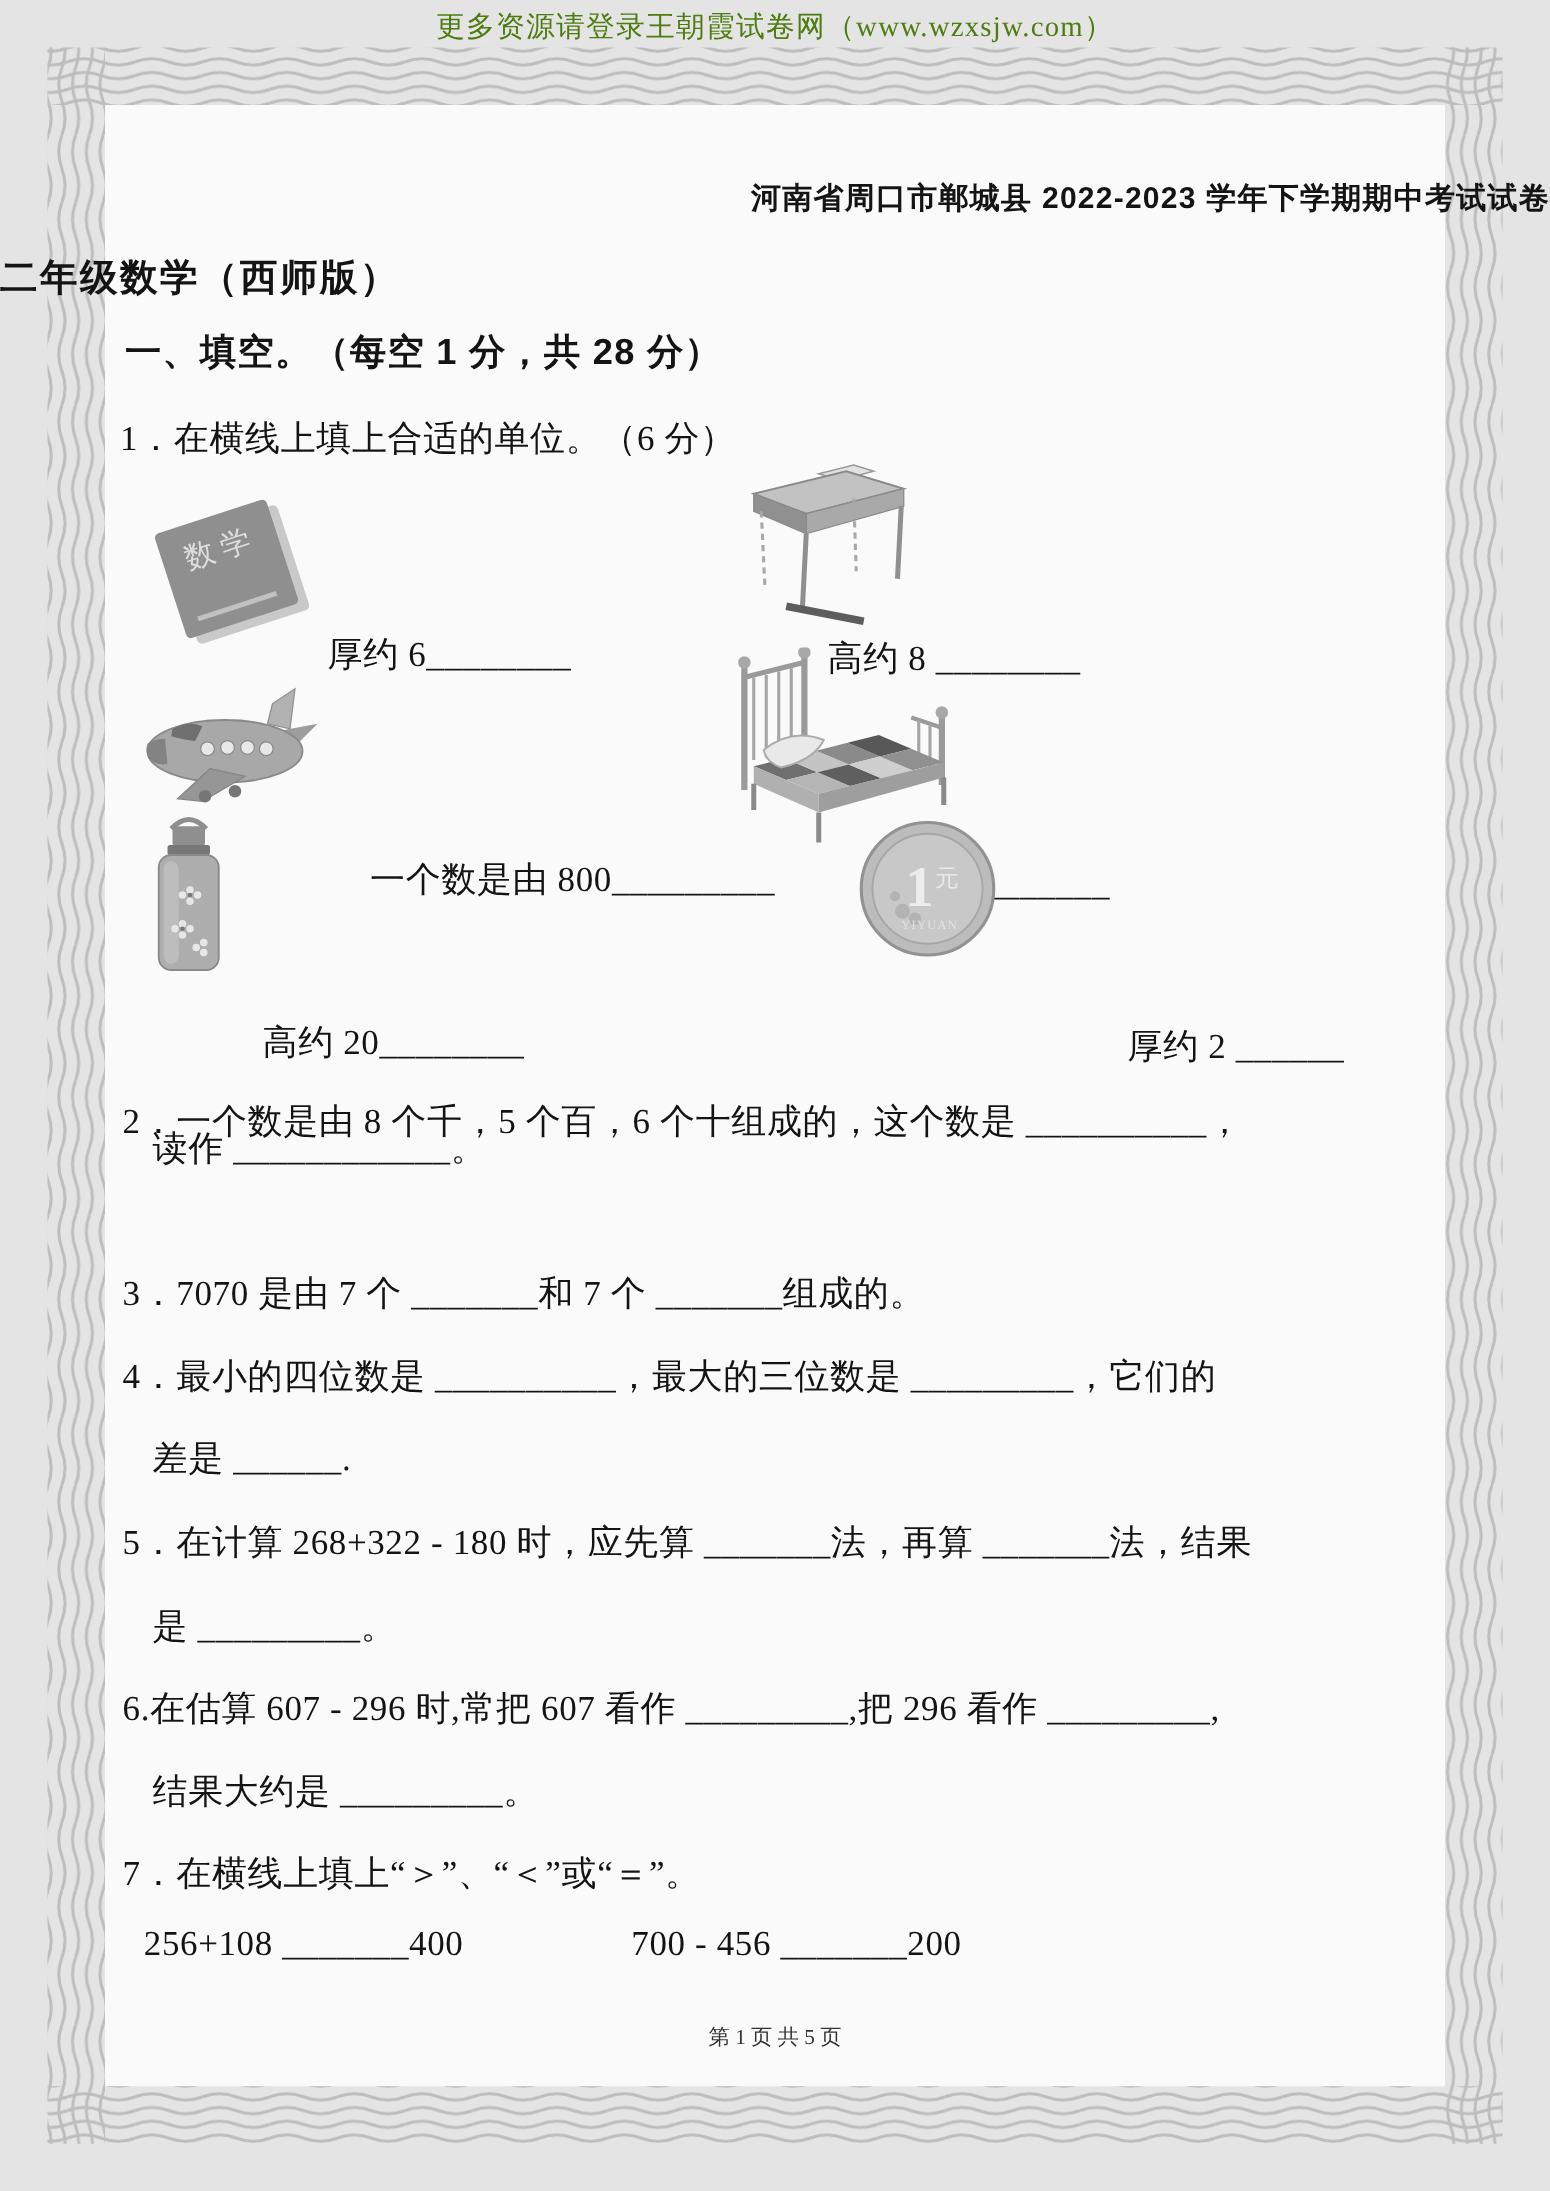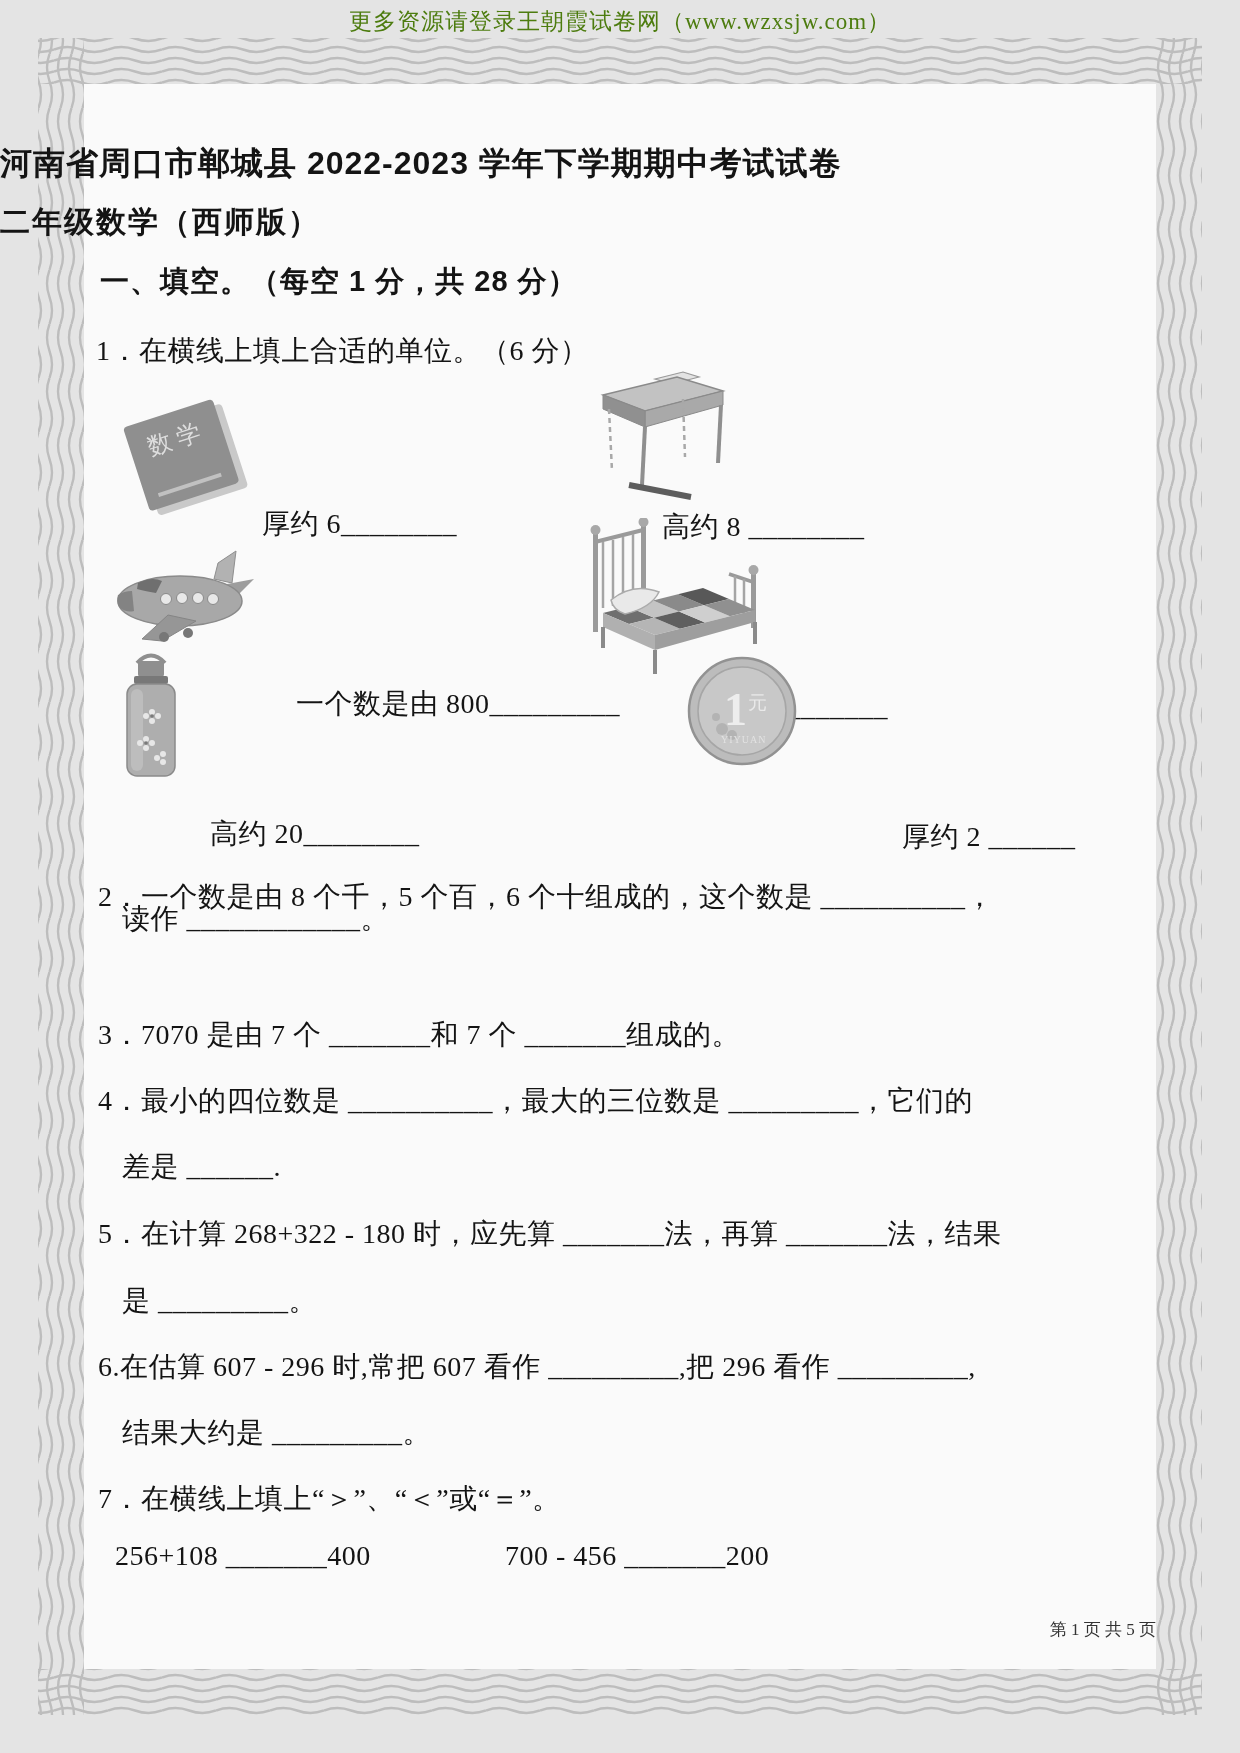--- a/index.html
+++ b/index.html
@@ -15,25 +15,25 @@
   .hdr-note{
     top:6px;left:0;width:1240px;text-align:center;
     font-size:23px;color:#4d7c0f;letter-spacing:1px;
   }
   .paper{
     position:absolute;left:84px;top:84px;width:1072px;height:1585px;
     background:#fafafa;
   }
   .border-svg{position:absolute;left:0;top:0;pointer-events:none;}
   .t-bold{font-family:"Liberation Sans","DejaVu Sans",sans-serif;font-weight:bold;}
-  .title1{top:142px;left:0;width:1240px;text-align:left;font-size:32px;letter-spacing:1px;}
+  .title1{top:142px;left:0;width:1240px;text-align:right;font-size:24px;letter-spacing:1px;}
   .title2{top:202px;left:0;width:1163px;text-align:left;font-size:30px;letter-spacing:2px;}
   .sechead{top:262px;left:100px;font-size:29px;letter-spacing:1px;}
   .line{font-size:28px;letter-spacing:0.5px;}
-  .small-foot{top:1618px;left:84px;width:1072px;text-align:right;font-size:17px;color:#333;}
+  .small-foot{top:1618px;left:84px;width:1072px;text-align:center;font-size:17px;color:#333;}
   .imgbox{position:absolute;}
   svg text{font-family:"Liberation Serif","DejaVu Serif",serif;}
 </style>
 </head>
 <body>
 
 <div class="abs hdr-note">更多资源请登录王朝霞试卷网（www.wzxsjw.com）</div>
 
 <div class="paper"></div>
 

